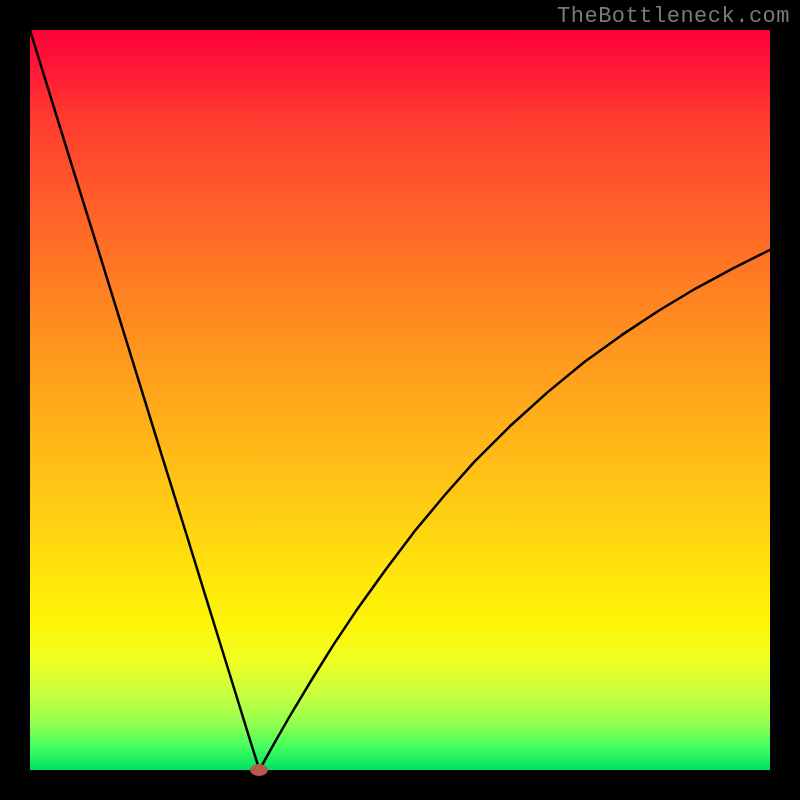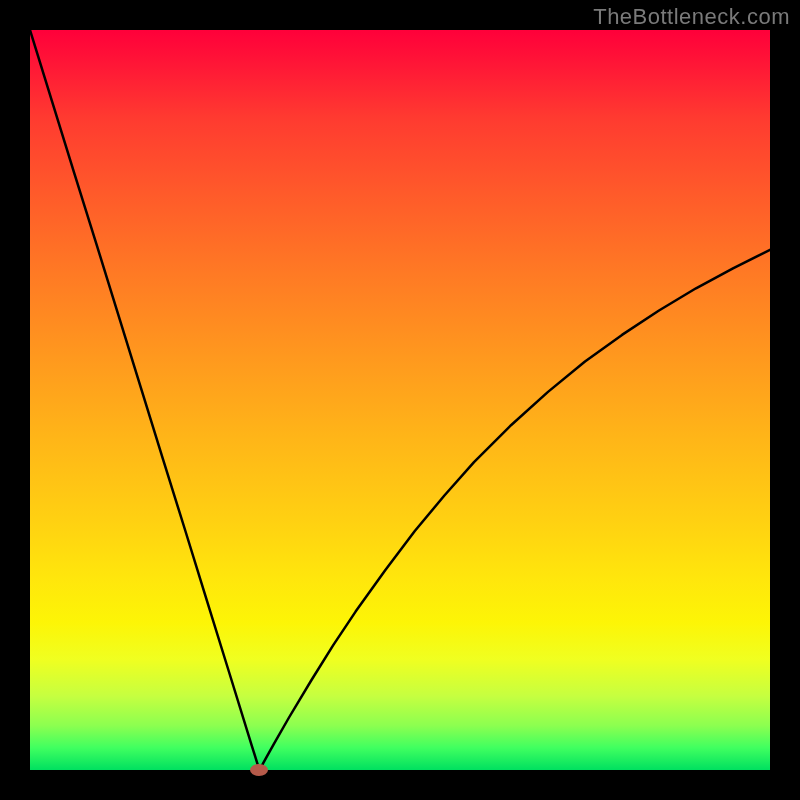--- a/index.html
+++ b/index.html
@@ -30,21 +30,21 @@
       #f0ff20 85%,
       #c6ff40 90%,
       #8cff50 94%,
       #40ff60 97%,
       #00e060 100%);
   }
   .watermark {
     position: absolute;
     top: 4px;
     right: 10px;
-    font-family: Liberation Sans, sans-serif;
+    font-family: Liberation Mono, monospace;
     font-size: 22px;
     color: #7a7a7a;
     letter-spacing: 0.5px;
     user-select: none;
   }
   svg.curve {
     position: absolute;
     left: 0; top: 0;
     width: 740px; height: 740px;
   }

